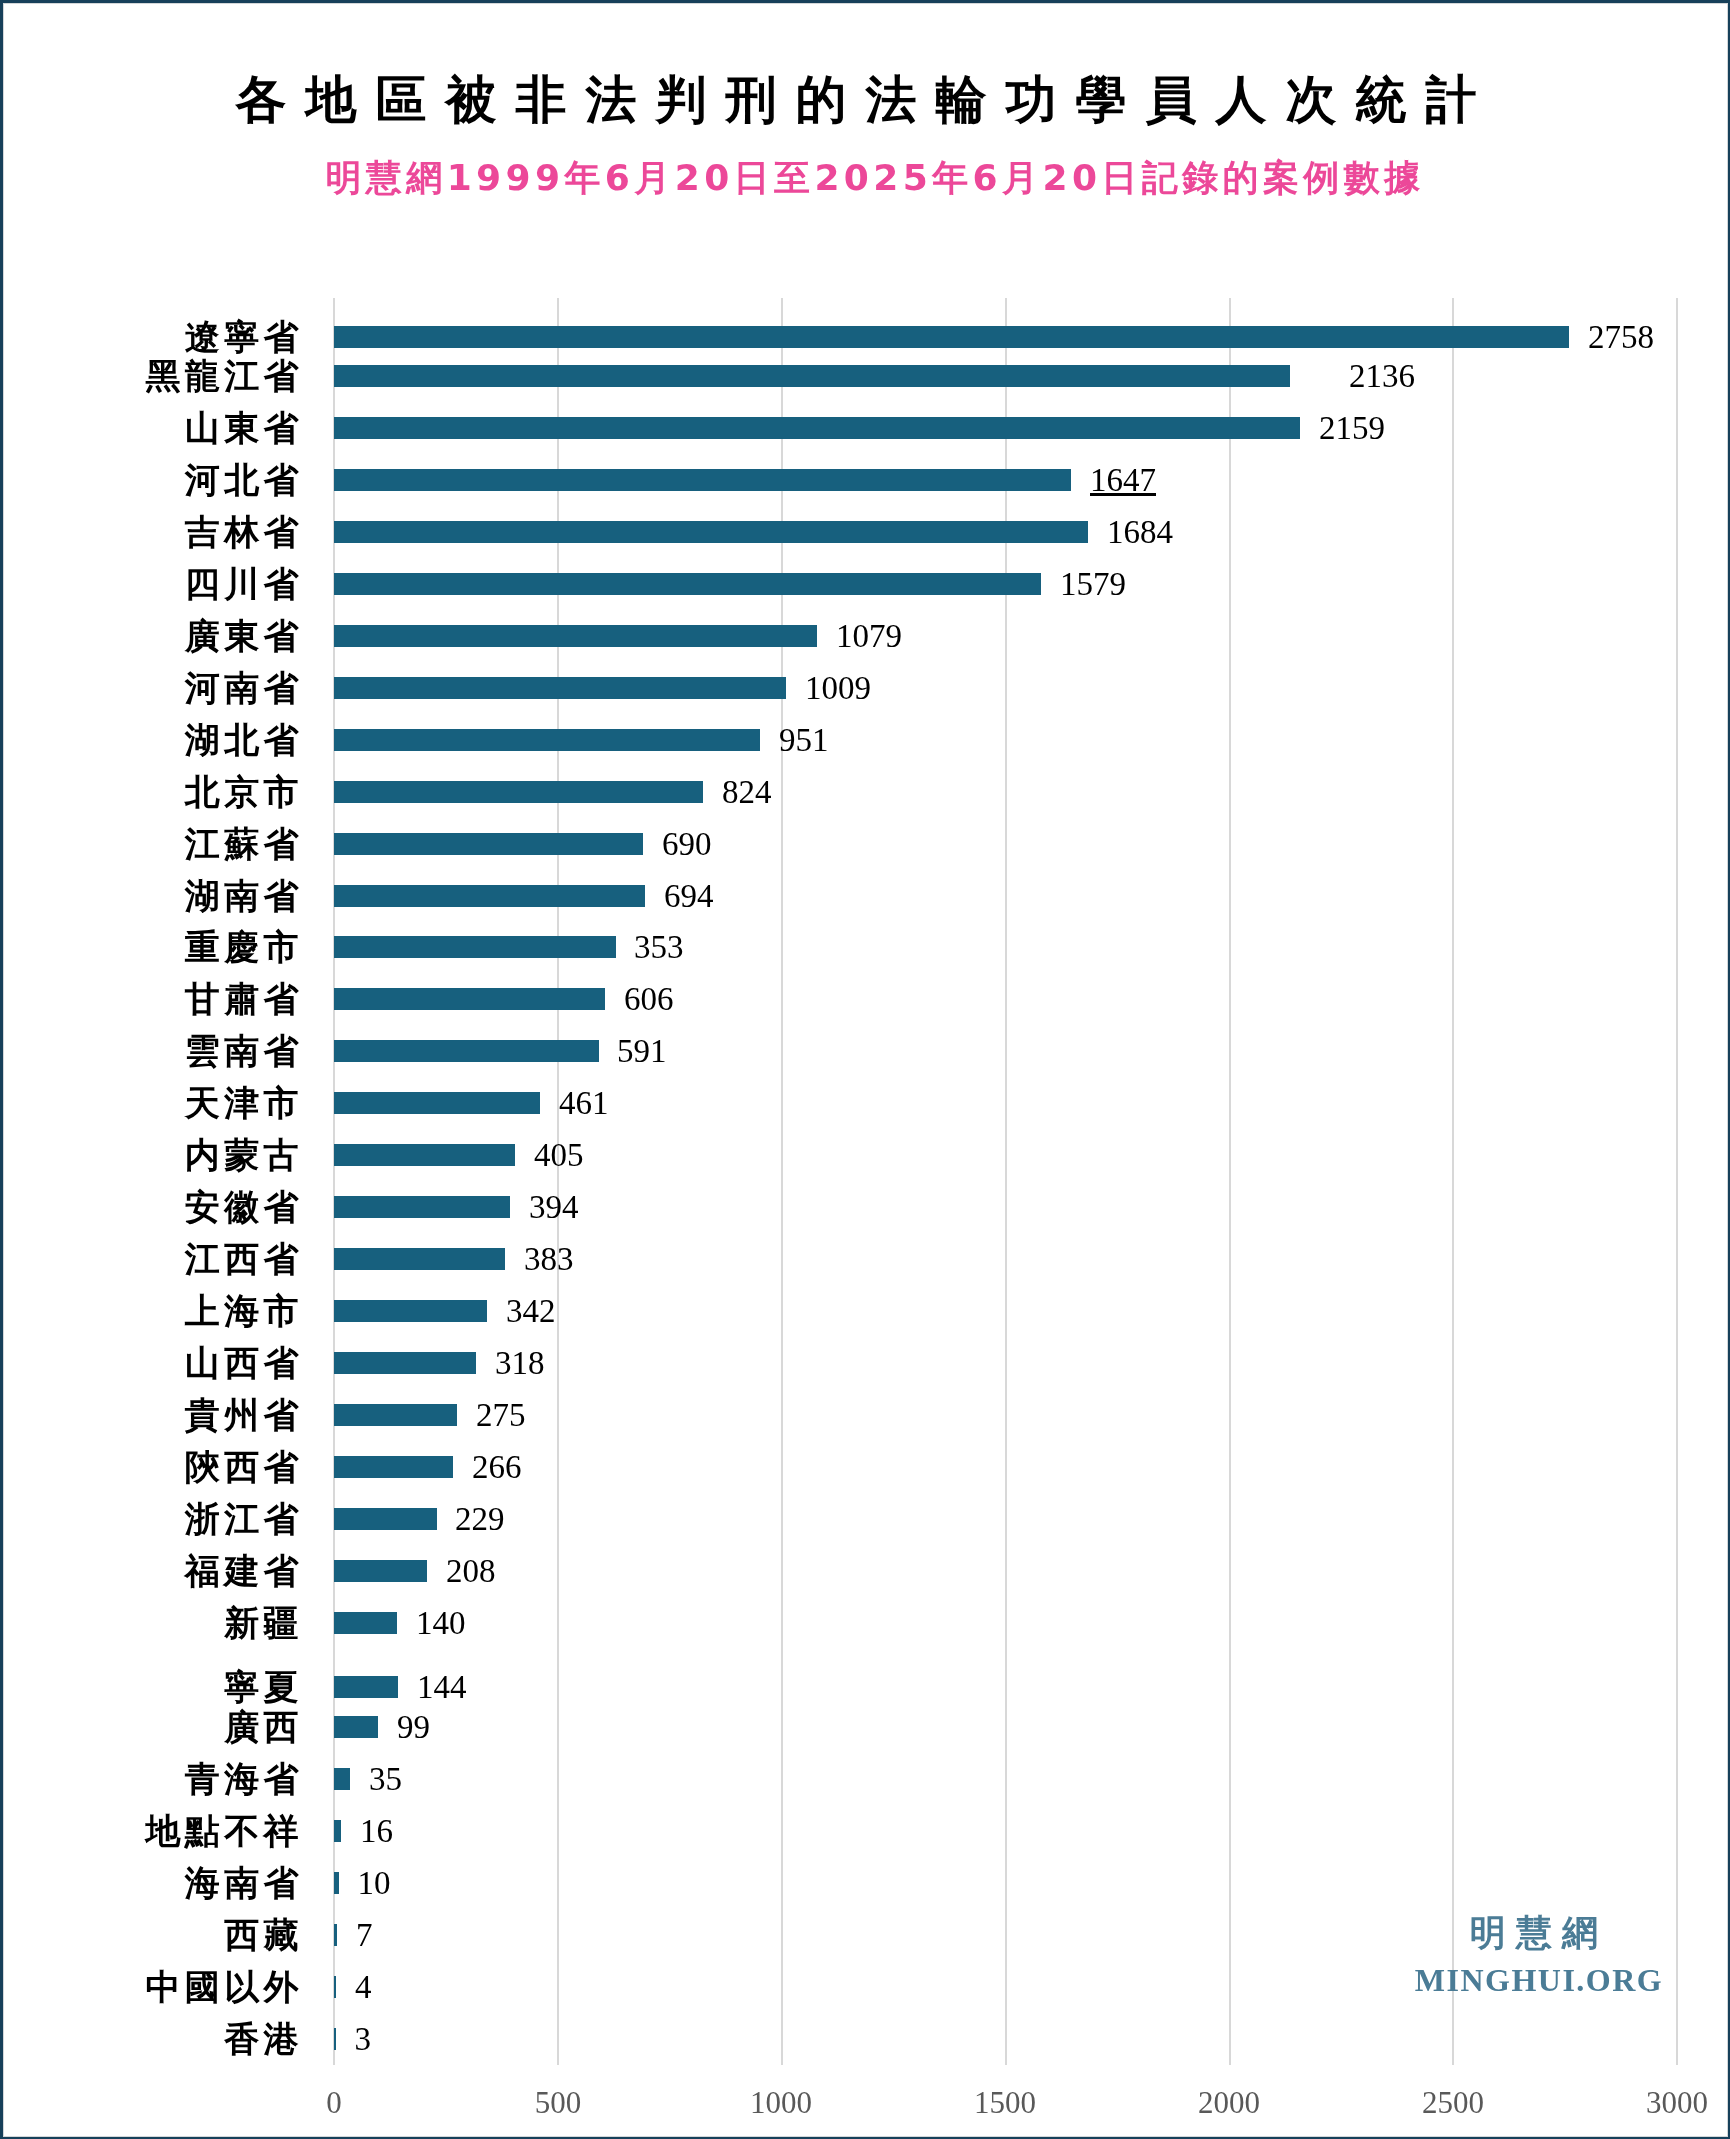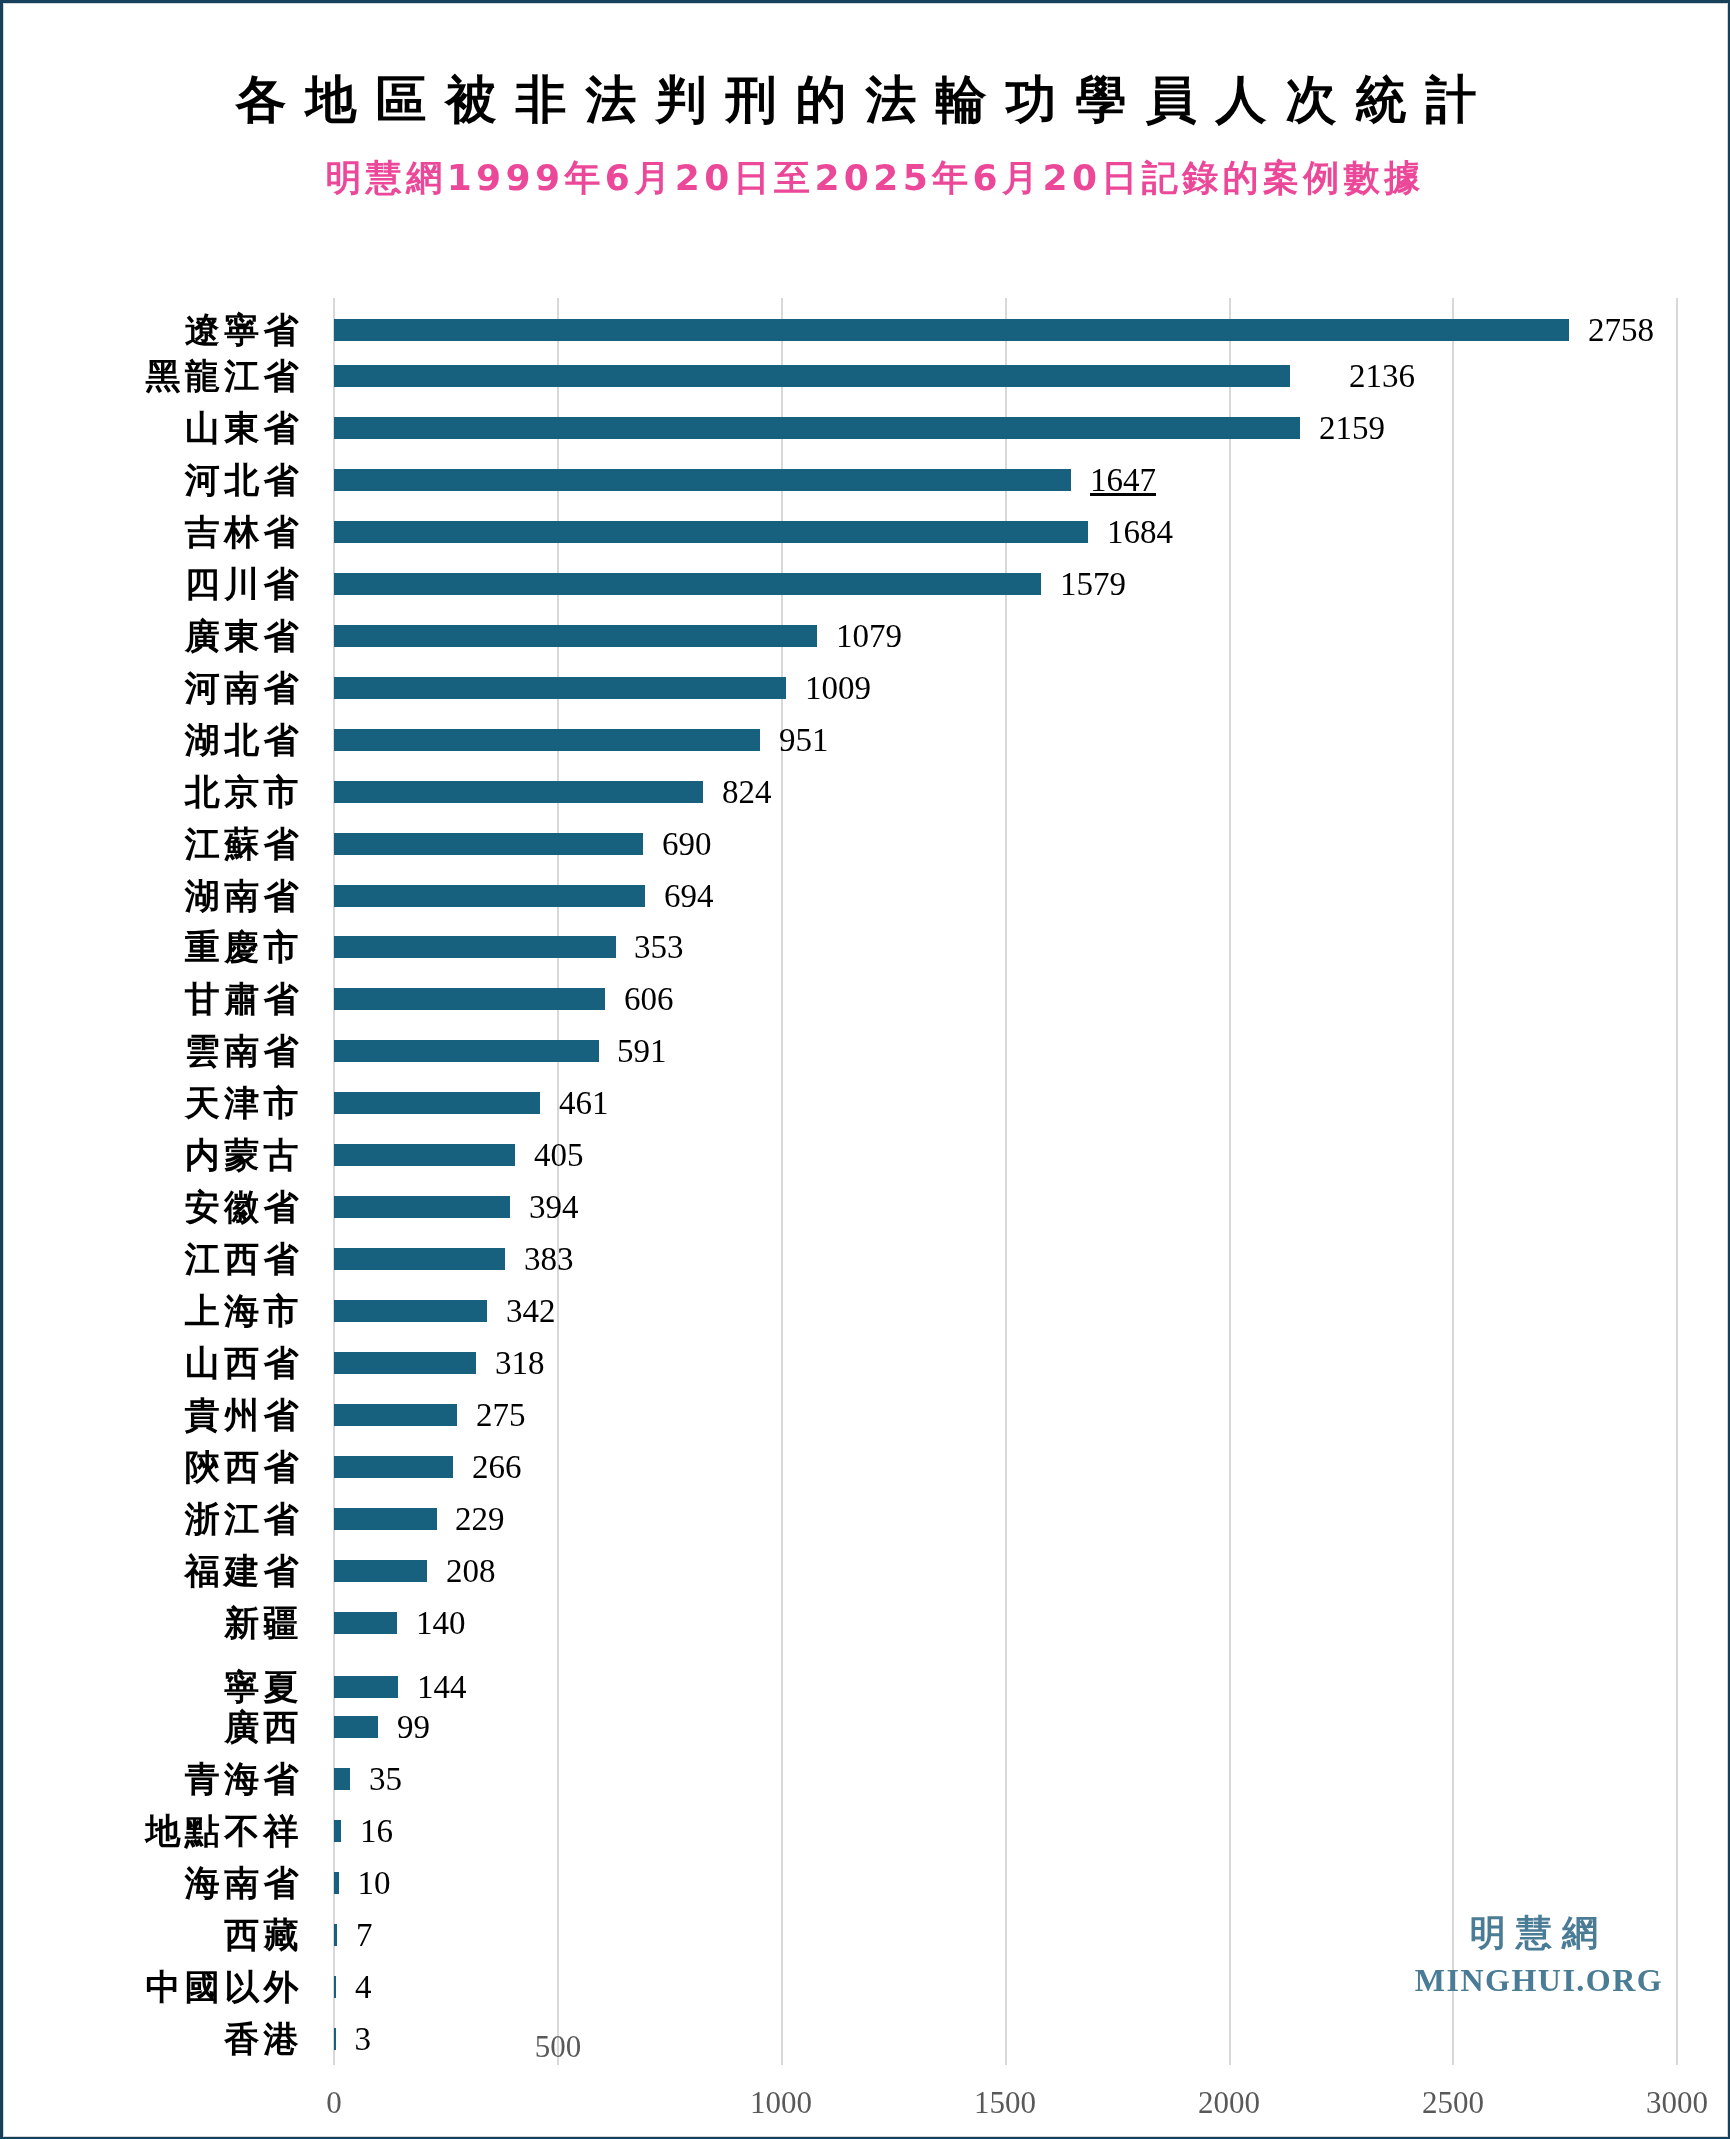--- a/index.html
+++ b/index.html
@@ -94,21 +94,21 @@
     <div id="gridlines">
         <div class="gridline" style="left: -0.7px; background: rgb(216, 216, 216);"></div>
         <div class="gridline" style="left: 223px; background: rgb(216, 216, 216);"></div>
         <div class="gridline" style="left: 447px; background: rgb(216, 216, 216);"></div>
         <div class="gridline" style="left: 671px; background: rgb(216, 216, 216);"></div>
         <div class="gridline" style="left: 895px; background: rgb(216, 216, 216);"></div>
         <div class="gridline" style="left: 1118px; background: rgb(216, 216, 216);"></div>
         <div class="gridline" style="left: 1342px; background: rgb(216, 216, 216);"></div>
       </div>
     <div id="rows">
-        <div class="row" style="top: 6px; height: 52px; padding-left: 7px;">
+        <div class="row" style="top: 13px; height: 52px; padding-left: 7px;">
           <div class="cat-label" style="top: 2.7px; line-height: 47px;">遼寧省</div>
           <div class="bar" style="top: 15px; height: 22px; width: 1235px; background: rgb(23, 96, 126);"></div>
           <div class="val-label" style="left: 1254px; top: 4.1px; line-height: 44px; color: rgb(0, 0, 0);">2758</div>
         </div>
         <div class="row" style="top: 52px; height: 52px;">
           <div class="cat-label" style="top: 2.7px; line-height: 47px;">黑龍江省</div>
           <div class="bar" style="top: 15px; height: 22px; width: 956px; background: rgb(23, 96, 126);"></div>
           <div class="val-label" style="left: 975px; top: 4.1px; line-height: 44px; color: rgb(0, 0, 0); margin-left: 40px;">2136</div>
         </div>
         <div class="row" style="top: 104px; height: 52px;">
@@ -267,21 +267,21 @@
           <div class="val-label" style="left: 21px; top: 4.1px; line-height: 44px; color: rgb(0, 0, 0);">4</div>
         </div>
         <div class="row" style="top: 1715px; height: 52px;">
           <div class="cat-label" style="top: 2.7px; line-height: 47px;">香港</div>
           <div class="bar" style="top: 15px; height: 22px; width: 1.5px; background: rgb(23, 96, 126);"></div>
           <div class="val-label" style="left: 20.4px; top: 4.1px; line-height: 44px; color: rgb(0, 0, 0);">3</div>
         </div>
       </div>
     <div id="xticks">
         <div class="xtick" style="left: -58px; top: 1787px; color: rgb(89, 89, 89);">0</div>
-        <div class="xtick" style="left: 166px; top: 1731px; color: rgb(89, 89, 89);">500</div>
+        <div class="xtick" style="left: 166px; top: 1787px; color: rgb(89, 89, 89);">500</div>
         <div class="xtick" style="left: 389px; top: 1787px; color: rgb(89, 89, 89);">1000</div>
         <div class="xtick" style="left: 613px; top: 1787px; color: rgb(89, 89, 89);">1500</div>
         <div class="xtick" style="left: 837px; top: 1787px; color: rgb(89, 89, 89);">2000</div>
         <div class="xtick" style="left: 1061px; top: 1787px; color: rgb(89, 89, 89);">2500</div>
         <div class="xtick" style="left: 1285px; top: 1787px; color: rgb(89, 89, 89);">3000</div>
       </div>
   </div>
 
   <div class="watermark" style="color: rgb(75, 124, 150);">
     <div class="wm-cn">明慧網</div>

